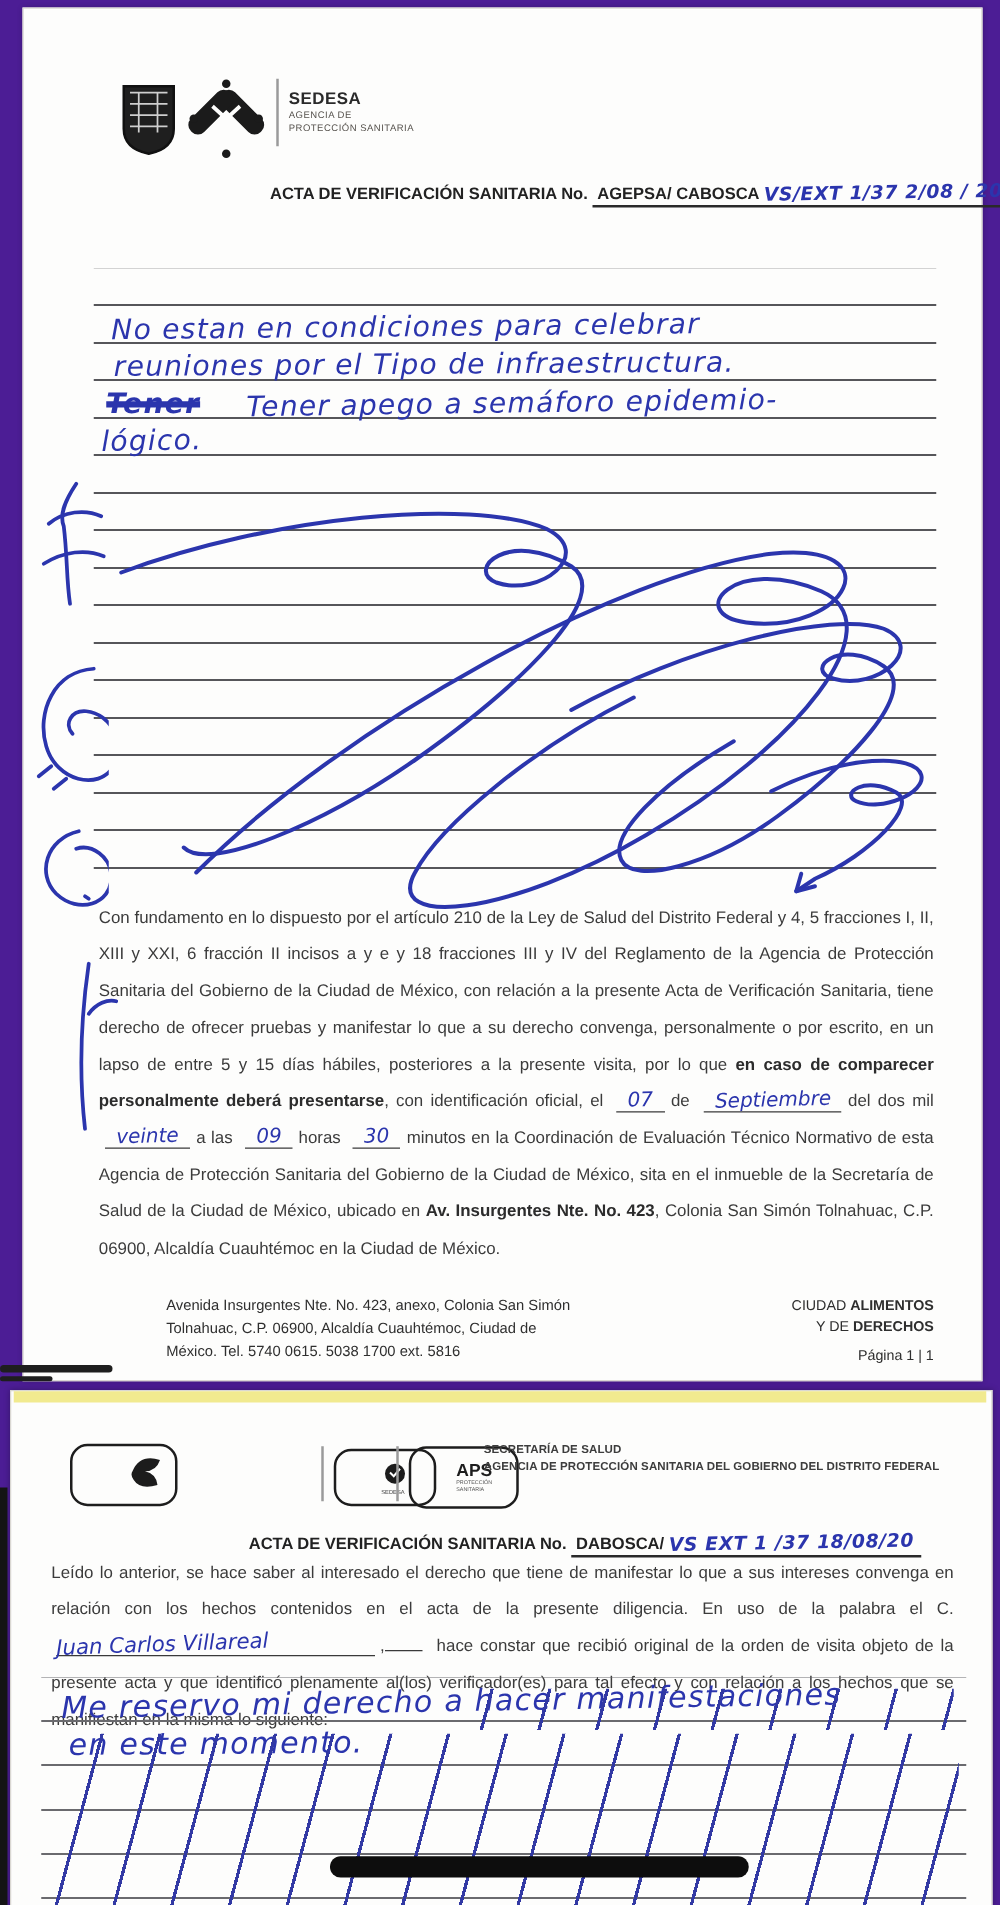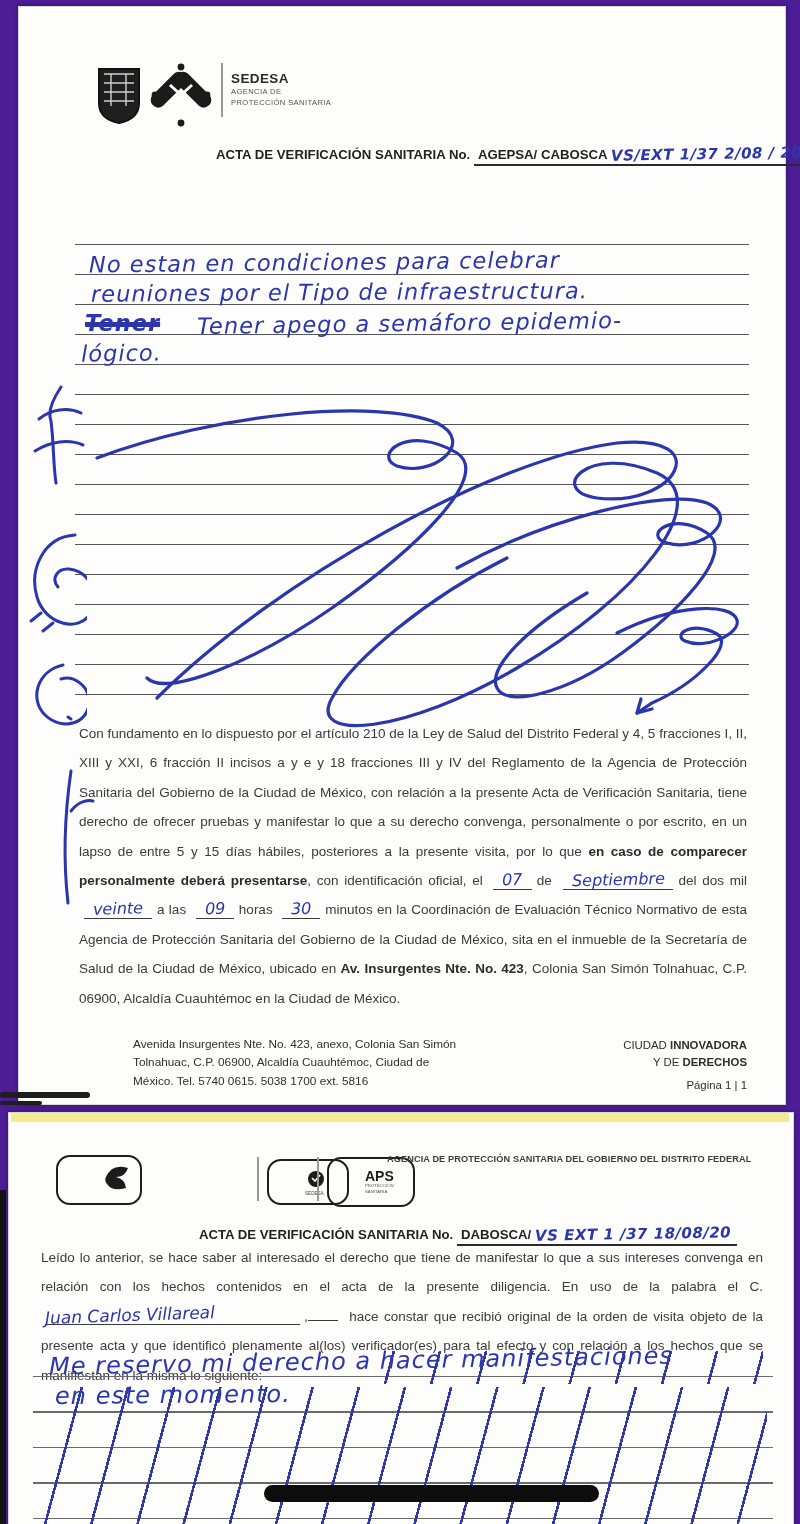--- a/index.html
+++ b/index.html
@@ -138,21 +138,21 @@
       <svg width="44" height="140" viewBox="0 0 44 140" fill="none" stroke="#2b35ad" stroke-width="3" stroke-linecap="round">
         <path d="M20 4 C14 45 12 92 17 136"></path>
         <path d="M20 44 C26 36 35 32 42 34"></path>
       </svg>
     </div>
 
     <div class="abs footer-addr" style="left:78px;top:1028px;width:340px;margin-left:36px;">Avenida Insurgentes Nte. No. 423, anexo, Colonia San Simón
 Tolnahuac, C.P. 06900, Alcaldía Cuauhtémoc, Ciudad de
 México. Tel. 5740 0615. 5038 1700 ext. 5816</div>
     <div class="abs motto" style="left:540px;top:1030px;width:188px;">
-      <div><span>CIUDAD </span><b>INNOVADORA</b></div>
+      <div><span>CIUDAD </span><b>ALIMENTOS</b></div>
       <div><span>Y DE </span><b>DERECHOS</b></div>
     </div>
     <div class="abs pagenum" style="left:540px;top:1072px;width:188px;">Página 1 | 1</div>
   </div>
 
   <div class="abs smudge" style="left:0;top:1092px;width:90px;height:6px;"></div>
   <div class="abs smudge" style="left:0;top:1101px;width:42px;height:4px;"></div>
 
   <div class="page page2">
     <div class="abs yellow-strip" style="left:2px;top:0;width:778px;height:9px;"></div>
@@ -170,20 +170,21 @@
         </svg>
       <div class="seal-caption">SEDESA</div>
     </div>
     <div class="abs divider-v" style="left:308px;top:44px;height:44px;"></div>
     <div class="abs cdmx-box" style="left:318px;top:44px;width:48px;height:46px;flex-direction:column;">
       <div class="aps-label">APS</div>
       <div class="aps-sub">PROTECCIÓN</div>
       <div class="aps-sub">SANITARIA</div>
     </div>
     <div class="abs dept" style="left:378px;top:40px;width:400px;">
+      <div>SECRETARÍA DE SALUD</div>
       <div>AGENCIA DE PROTECCIÓN SANITARIA DEL GOBIERNO DEL DISTRITO FEDERAL</div>
     </div>
 
     <div class="abs acta-line" style="left:190px;top:112px;">
       <span>ACTA  DE VERIFICACIÓN SANITARIA No.</span>
       <span class="acta-underline"><span>DABOSCA/</span>
         <span class="hw hw-num">VS EXT 1 /37   18/08/20</span></span>
     </div>
 
     <div class="abs body2" style="left:32px;top:130px;width:722px;">

